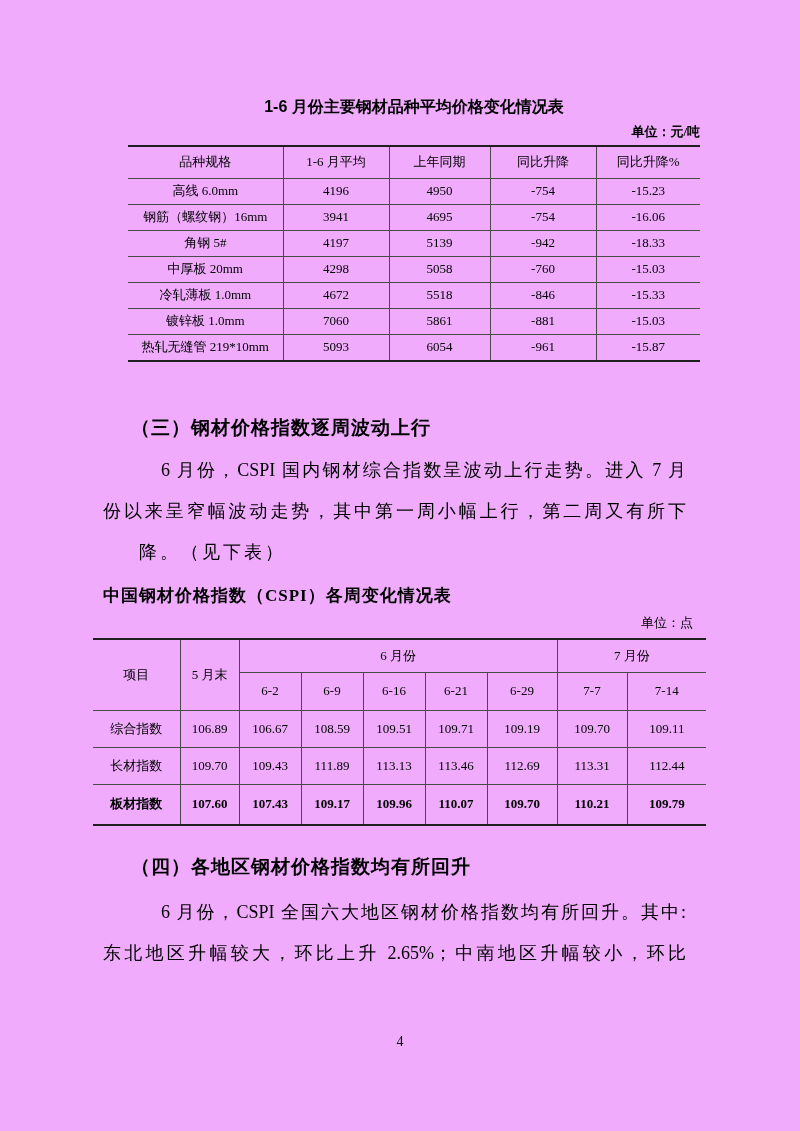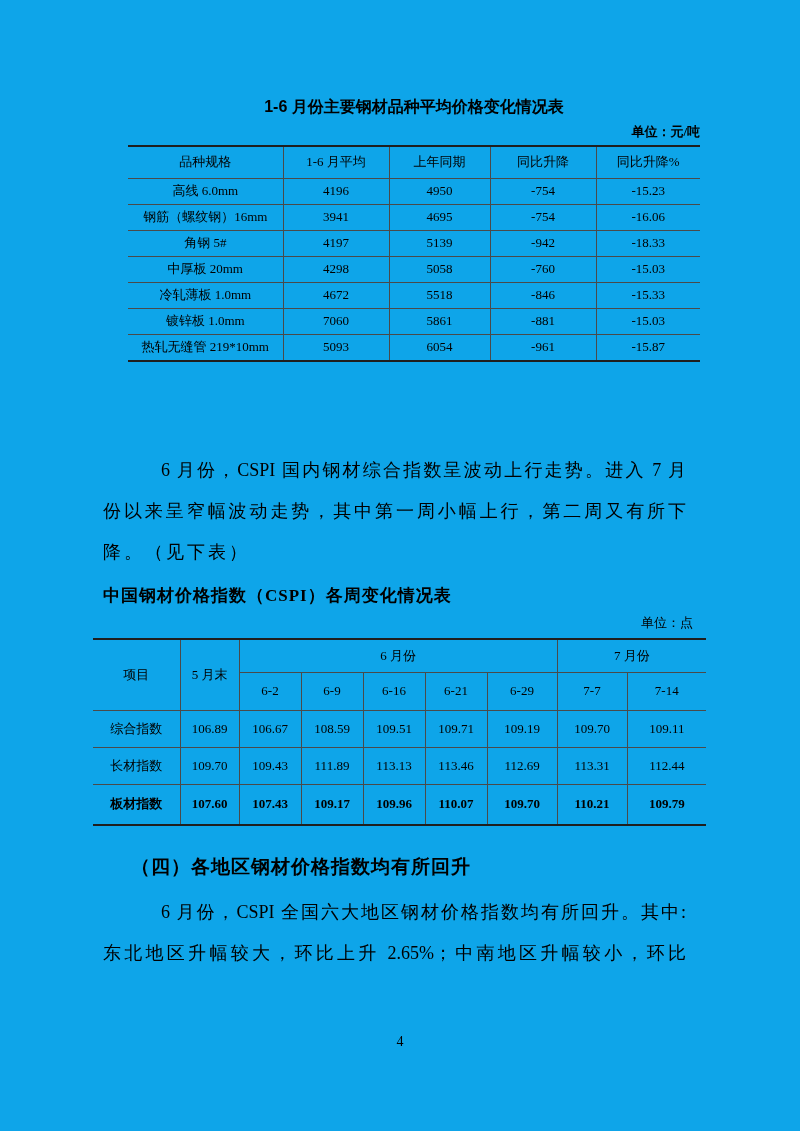--- a/index.html
+++ b/index.html
@@ -1,17 +1,17 @@
 <!DOCTYPE html>
 <html><head>
 <meta charset="utf-8">
 <style>
   html,body{margin:0;padding:0;background:#e8e8e8;}
   .page{
-    position:relative;width:800px;height:1131px;margin:0 auto;background:#0ea5e9;
+    position:relative;width:800px;height:1131px;margin:0 auto;background:#f0abfc;
     font-family:"Liberation Serif","DejaVu Serif",serif;color:#000;overflow:hidden;
   }
   
   .t1-title{
     position:absolute;left:128px;top:95px;width:572px;text-align:center;
     font-family:"Liberation Sans","DejaVu Sans",sans-serif;font-weight:700;font-size:16px;line-height:24px;
   }
   .t1-unit{
     position:absolute;left:128px;top:122px;width:572px;text-align:right;
     font-weight:700;font-size:13px;line-height:20px;
@@ -130,23 +130,24 @@
           <td>热轧无缝管 219*10mm</td>
           <td>5093</td>
           <td>6054</td>
           <td>-961</td>
           <td>-15.87</td>
         </tr>
       </tbody>
     </table>
   </div>
 
+  <div class="sec-heading" style="top:414px;">（三）钢材价格指数逐周波动上行</div>
   <div class="pline just ind" style="top:456px;">6 月份，CSPI 国内钢材综合指数呈波动上行走势。进入 7 月</div>
   <div class="pline just" style="top:497px;">份以来呈窄幅波动走势，其中第一周小幅上行，第二周又有所下</div>
-  <div class="pline plain" style="top:538px;">降。（见下表）</div>
+  <div class="pline plain" style="top:538px;margin-left:36px;">降。（见下表）</div>
 
   <div class="t2-title">中国钢材价格指数（CSPI）各周变化情况表</div>
   <div class="t2-unit">单位：点</div>
 
   <div class="t2-wrap">
     <table class="t2">
       <colgroup>
         <col style="width:87px">
           <col style="width:59px">
           <col style="width:62px">

